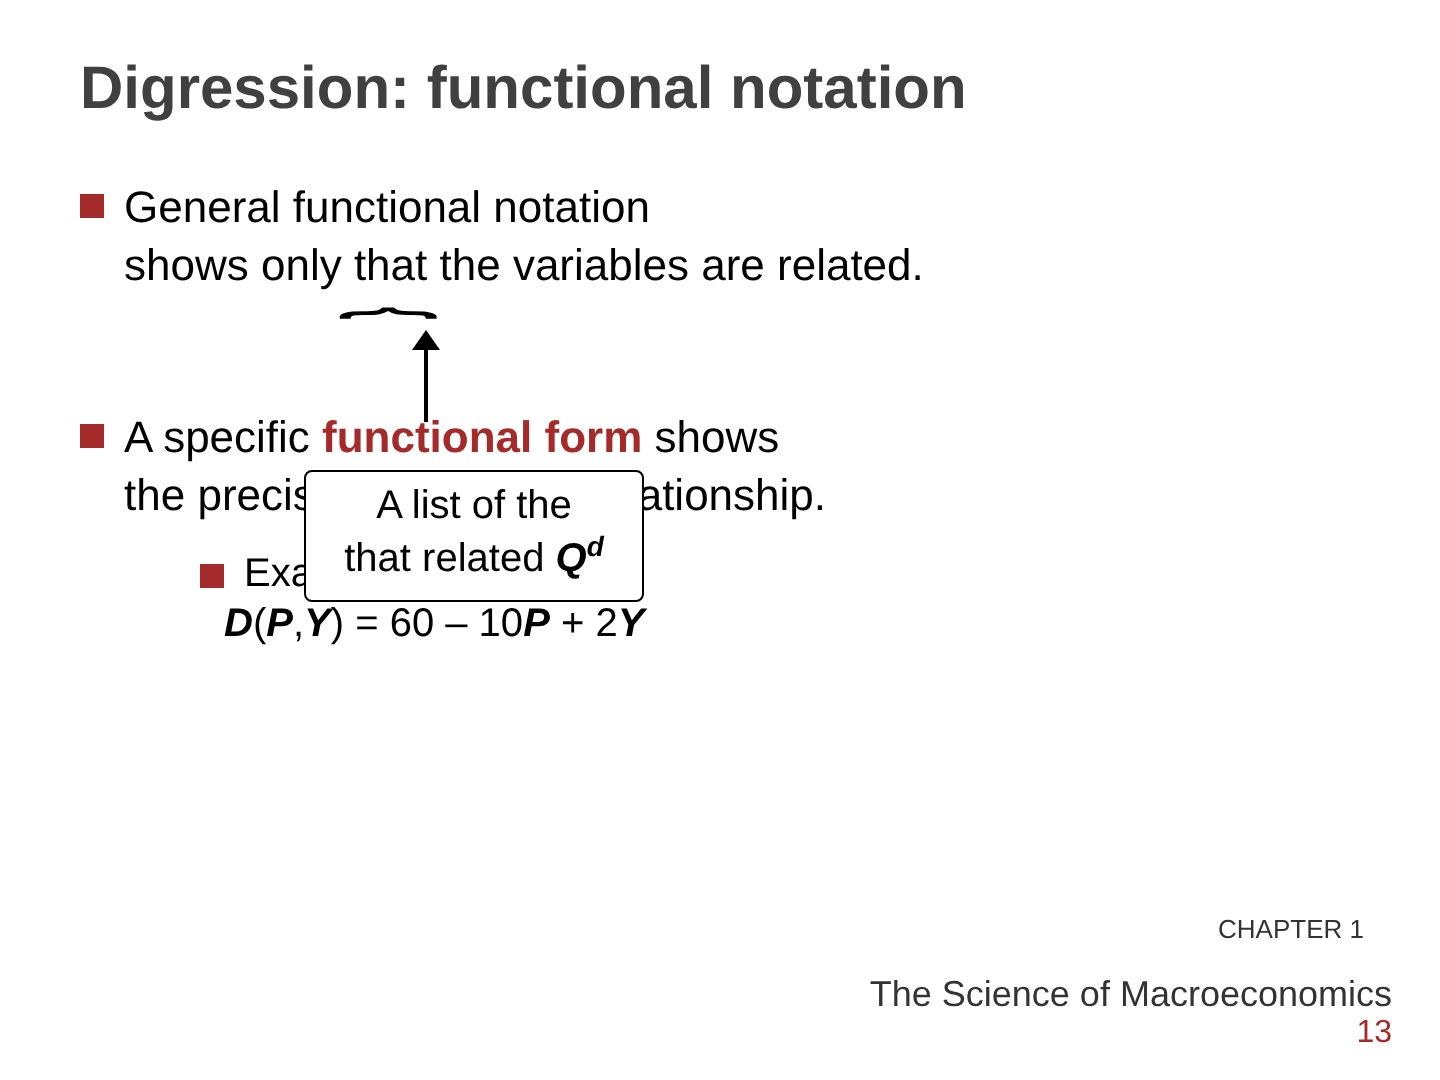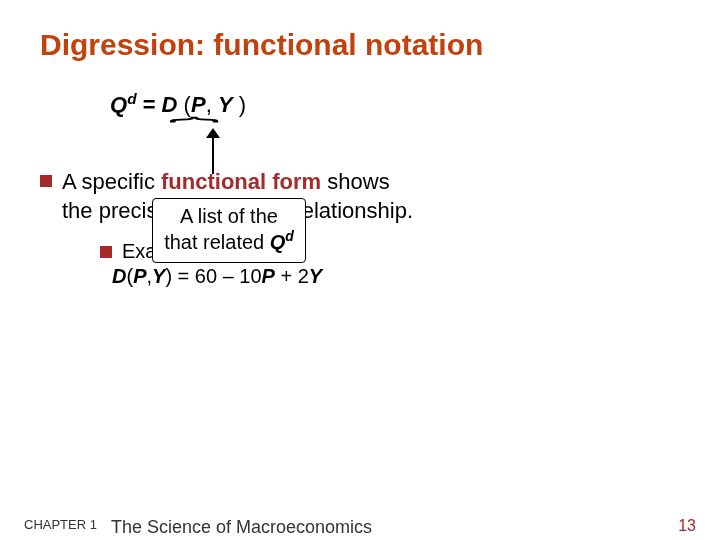--- a/index.html
+++ b/index.html
@@ -8,21 +8,21 @@
     height: 540px;
     background: #fff;
     font-family: Arial, Helvetica, sans-serif;
     position: relative;
     overflow: hidden;
   }
   .slide {
     padding: 28px 40px 0 40px;
   }
   .title {
-    color: #c2410c;
+    color: #404040;
     font-weight: bold;
     font-size: 30px;
     margin-bottom: 28px;
   }
   .bullet {
     display: flex;
     align-items: flex-start;
     margin-bottom: 14px;
   }
   .sq {
@@ -78,21 +78,21 @@
     border-bottom: 10px solid #000;
   }
   .second-block {
     position: relative;
     margin-top: 26px;
   }
   .callout {
     position: absolute;
     left: 112px;
     top: 30px;
-    width: 154px;
+    width: 170px;
     background: #fff;
     border: 1px solid #000;
     border-radius: 4px;
     padding: 6px 8px 8px 8px;
     font-size: 20px;
     text-align: center;
     z-index: 5;
   }
   .sub-bullet {
     display: flex;
@@ -104,46 +104,51 @@
   .sub-body { font-size: 20px; }
   .eq2 {
     font-style: italic;
     font-weight: bold;
     font-size: 20px;
     margin-left: 72px;
     margin-top: 2px;
   }
   .footer {
     position: absolute;
-    bottom: 2px;
+    bottom: 14px;
     left: 24px;
     right: 24px;
     display: flex;
-    align-items: flex-start;
+    align-items: flex-end;
     font-size: 14px;
     color: #333;
+    flex-direction: column;
   }
   .chapter-label { font-size: 13px; margin-right: 14px; }
-  .chapter-title { font-size: 18px; }
+  .chapter-title { font-size: 18px; margin-top: 15px; }
   .page-num {
     margin-left: auto;
     color: #a52a2a;
     font-size: 16px;
   }
 </style>
 </head>
 <body>
 
 <div class="slide">
   <div class="title">Digression:  functional notation</div>
 
+  <div class="bullet">
+    <div class="sq"></div>
+    <div class="bullet-body">
+      <span style="font-weight:normal;color:#000">General functional notation</span><br>
+      <span>shows only that the variables are related.</span>
+    </div>
+  </div>
 
-  <div class="eq">
-    <span>Q</span><span class="sup">d</span><span style="font-style:normal"> = </span><span>D</span><span style="font-style:normal;font-weight:normal"> (</span><span>P</span><span style="font-style:normal;font-weight:normal">, </span><span>Y</span><span style="font-style:normal;font-weight:normal"> )</span>
-  </div>
 
   <div class="brace-wrap">
     <span class="brace">⏟</span>
     <div class="arrow-head"></div>
     <div class="arrow-line"></div>
   </div>
 
   <div class="second-block">
     <div class="bullet">
       <div class="sq"></div>

